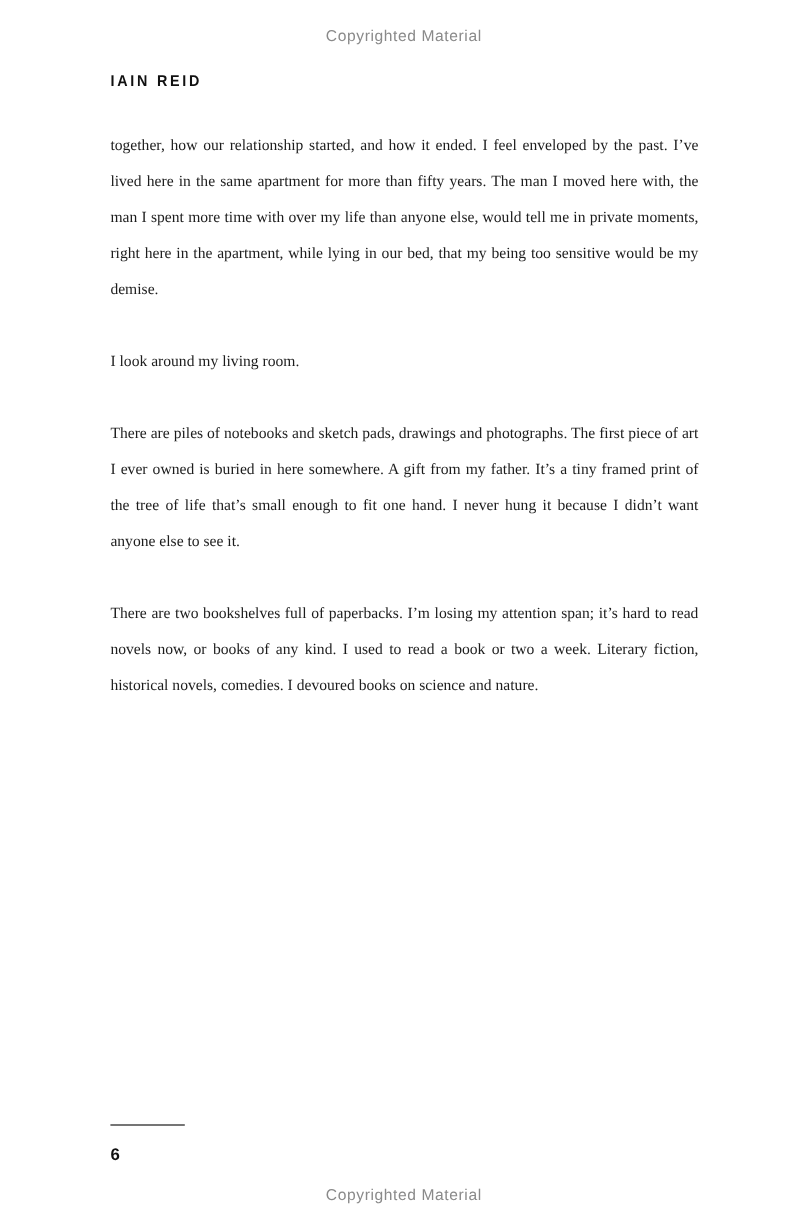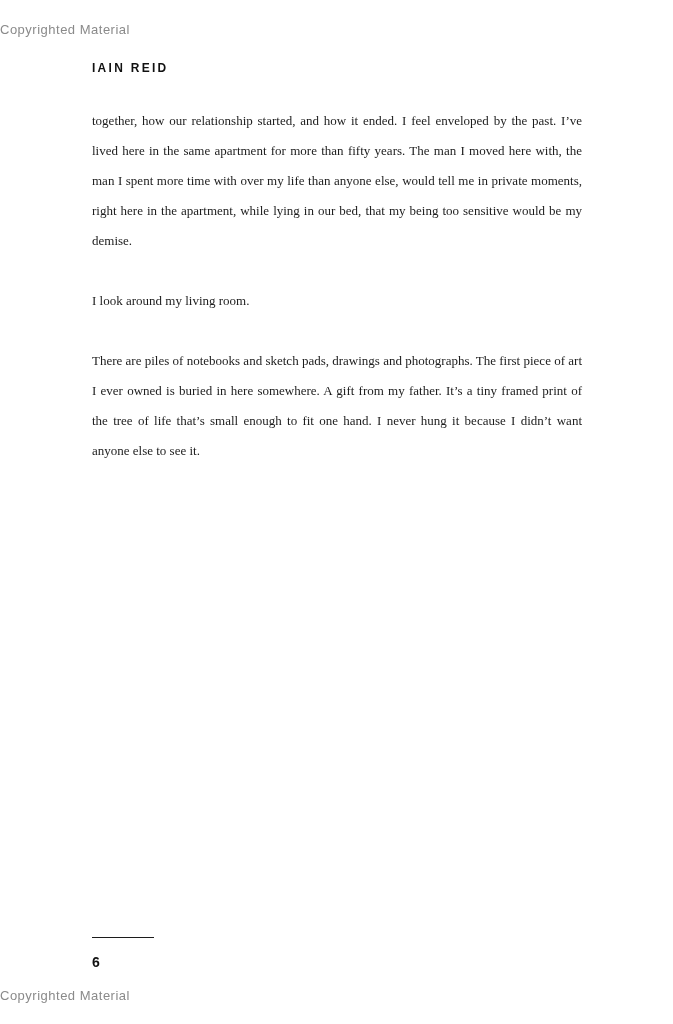--- a/index.html
+++ b/index.html
@@ -13,20 +13,21 @@
     height: 1024px;
     background: #ffffff;
     overflow: hidden;
     font-family: "Liberation Serif", serif;
     color: #1c1c1c;
   }
   .copyright {
     position: absolute;
     left: 0;
     width: 100%;
+    text-align: center;
     font-family: "Liberation Sans", sans-serif;
     font-size: 13px;
     letter-spacing: 0.5px;
     color: #8a8a8a;
   }
   .copyright.top { top: 22px; }
   .copyright.bottom { top: 988px; }
   .running-header {
     position: absolute;
     top: 60px;
@@ -78,20 +79,21 @@
 <div class="page">
 
   <div class="copyright top">Copyrighted Material</div>
 
   <div class="running-header">IAIN REID</div>
 
   <main class="text-block">
     <p>together, how our relationship started, and how it ended. I feel enveloped by the past. I’ve lived here in the same apartment for more than fifty years. The man I moved here with, the man I spent more time with over my life than anyone else, would tell me in private moments, right here in the apartment, while lying in our bed, that my being too sensitive would be my demise.</p>
     <p>I look around my living room.</p>
     <p>There are piles of notebooks and sketch pads, drawings and photographs. The first piece of art I ever owned is buried in here somewhere. A gift from my father. It’s a tiny framed print of the tree of life that’s small enough to fit one hand. I never hung it because I didn’t want anyone else to see it.</p>
+    <p>There are two bookshelves full of paperbacks. I’m losing my attention span; it’s hard to read novels now, or books of any kind. I used to read a book or two a week. Literary fiction, historical novels, comedies. I devoured books on science and nature.</p>
   </main>
 
   <hr class="footer-rule">
 
   <div class="page-number">6</div>
 
   <div class="copyright bottom">Copyrighted Material</div>
 
 </div>
 

